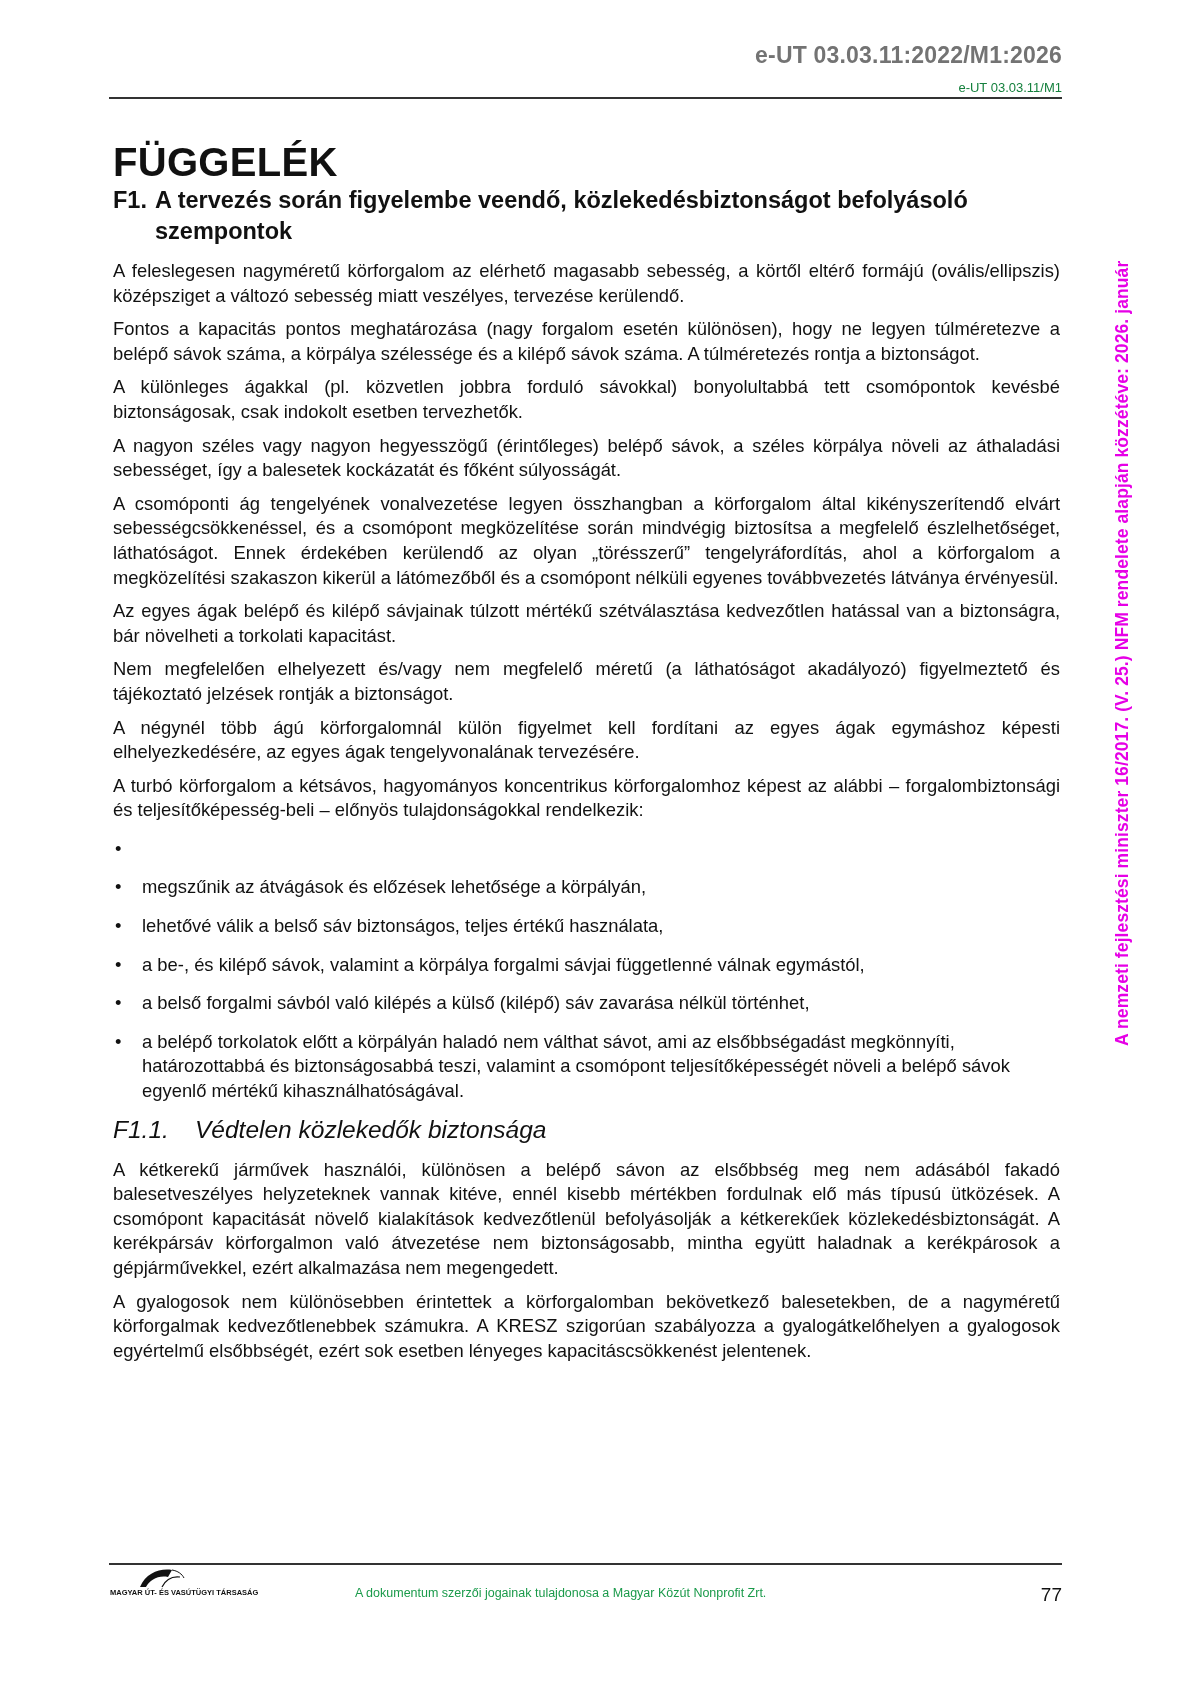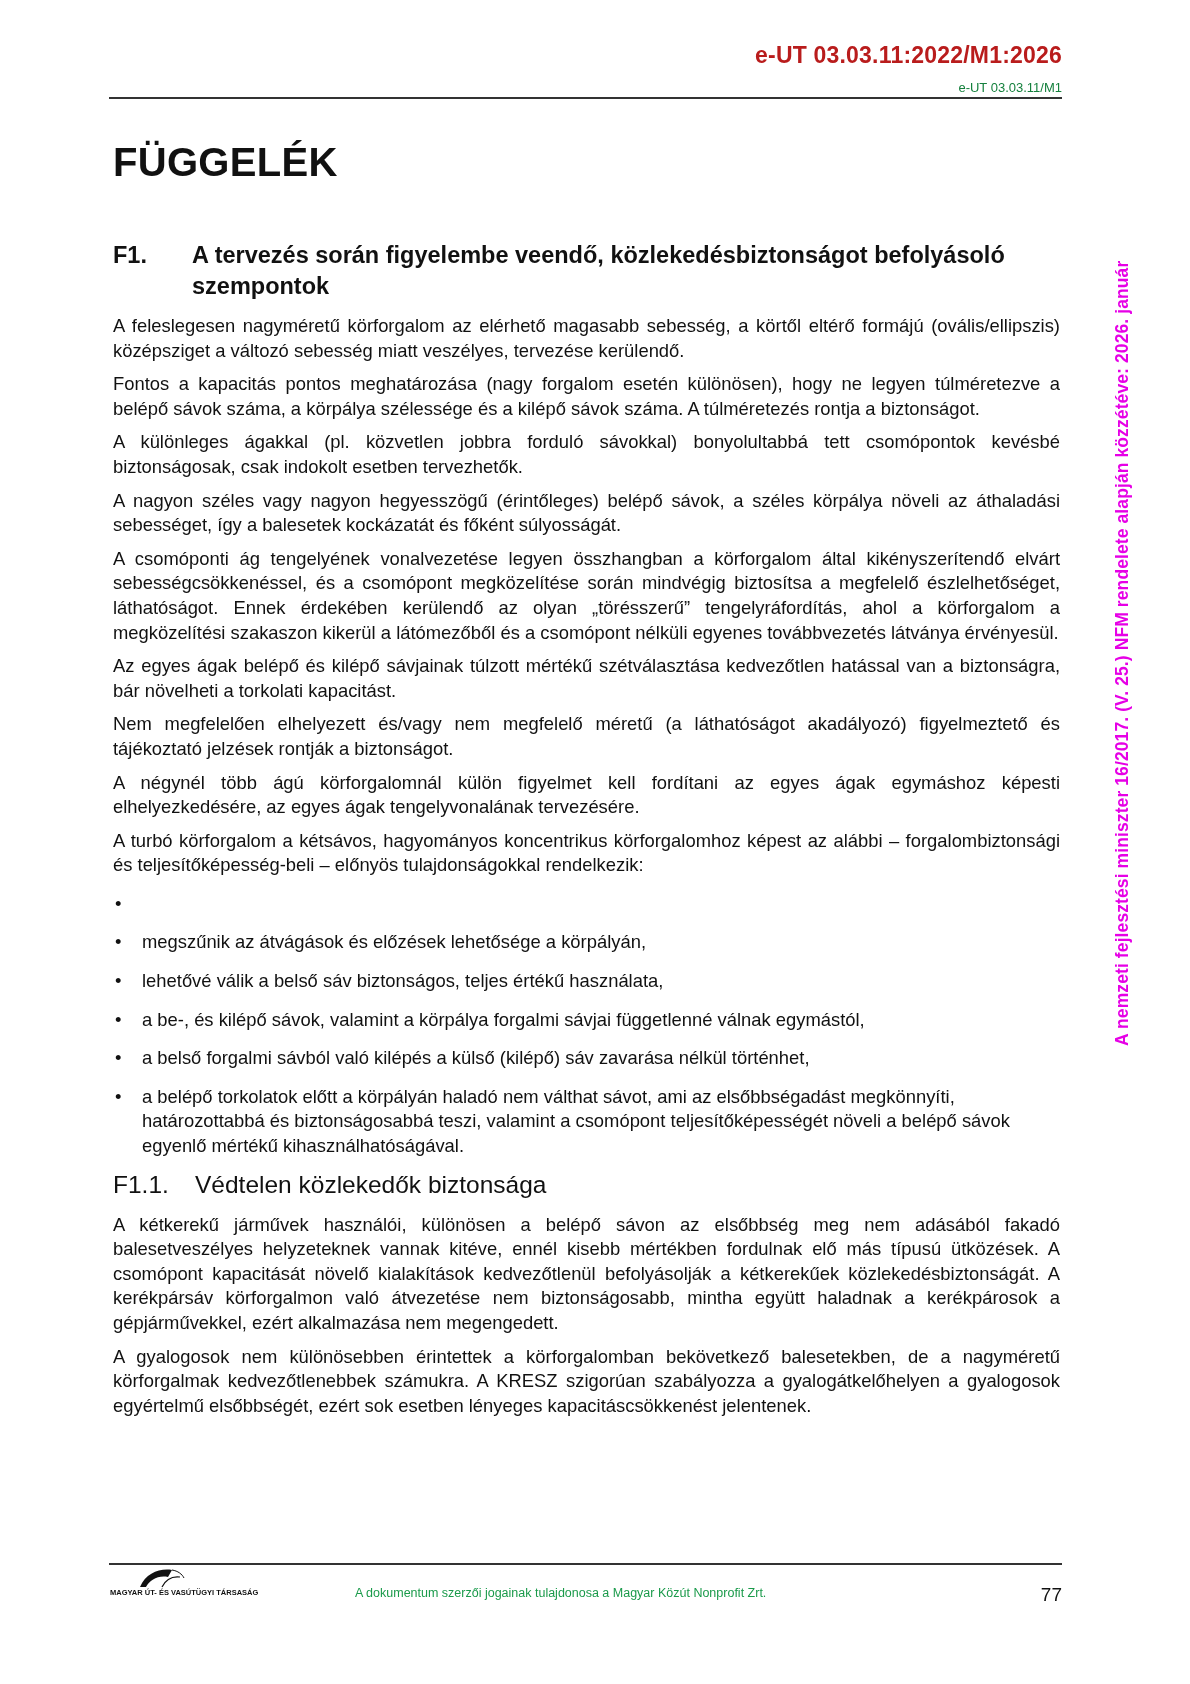--- a/index.html
+++ b/index.html
@@ -1,32 +1,32 @@
 <!DOCTYPE html>
 <html><head>
 <meta charset="utf-8">
 <style>
   html, body { margin: 0; padding: 0; background: #ffffff; }
   body { width: 1190px; height: 1684px; position: relative; overflow: hidden;
          font-family: "Liberation Sans", sans-serif; color: #111111; }
-  .hdr-code { position: absolute; right: 128px; top: 42px; font-size: 23px; font-weight: bold; color: #b91c1c; letter-spacing: 0.2px; }
+  .hdr-code { position: absolute; right: 128px; top: 42px; font-size: 23px; font-weight: bold; color: #737373; letter-spacing: 0.2px; }
   .hdr-sub  { position: absolute; right: 128px; top: 80px; font-size: 13px; color: #15803d; }
   .hdr-rule { position: absolute; left: 109px; top: 97px; width: 953px; height: 2px; background: #333; }
   .side { position: absolute; left: 1112px; top: 1046px; transform-origin: 0 0; transform: rotate(-90deg);
           white-space: nowrap; color: #e600e6; font-weight: bold; font-size: 17.5px; letter-spacing: 0.1px; }
   .content { position: absolute; left: 113px; top: 140px; width: 947px; }
   h1.appx { margin: 0; font-size: 40px; font-weight: bold; letter-spacing: 0.3px; }
-  .h2 { margin-top: 55px; display: flex; font-size: 23.5px; font-weight: bold; line-height: 31px; gap: 37px; }
+  .h2 { display: flex; font-size: 23.5px; font-weight: bold; line-height: 31px; }
   .h2 .num { width: 42px; flex: none; }
   p.par { margin: 9px 0 0 0; font-size: 18.4px; line-height: 24.6px; text-align: justify; hyphens: manual; }
   p.par.first { margin-top: 12px; }
   ul.bul { list-style: none; margin: 8px 0 0 0; padding: 0; }
   ul.bul li { display: flex; font-size: 18.4px; line-height: 24.6px; margin-top: 14px; }
   ul.bul li .dot { width: 27px; flex: none; padding-left: 2px; }
-  .h3 { margin-top: 10px; display: flex; font-size: 24.5px; line-height: 32px; }
+  .h3 { margin-top: 10px; display: flex; font-style: italic; font-size: 24.5px; line-height: 32px; }
   .h3 .num { width: 82px; flex: none; }
   .ftr-rule { position: absolute; left: 109px; top: 1563px; width: 953px; height: 1.5px; background: #333; }
   .logo { position: absolute; left: 110px; top: 1567px; width: 140px; height: 40px; }
   .logo-text { position: absolute; left: 0; top: 21px; font-size: 7.5px; font-weight: bold; white-space: nowrap; color: #111; }
   .ftr-copy { position: absolute; left: 355px; top: 1586px; font-size: 12.5px; color: #1a9a4a; }
   .page-num { position: absolute; right: 128px; top: 1584px; font-size: 19px; color: #111; margin-left: 13px; }
 </style>
 </head>
 <body>
 

